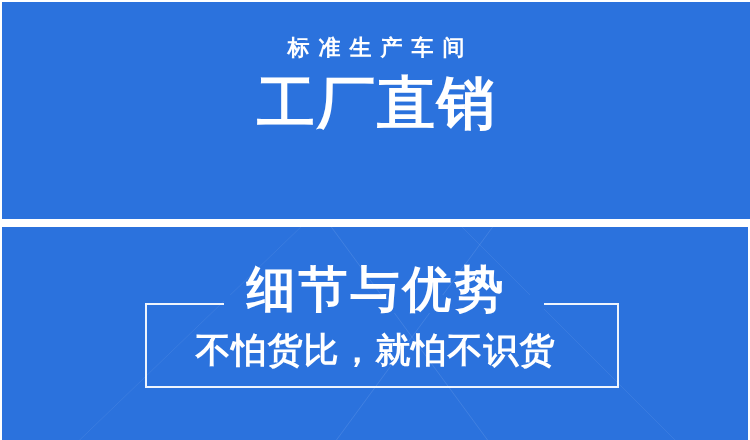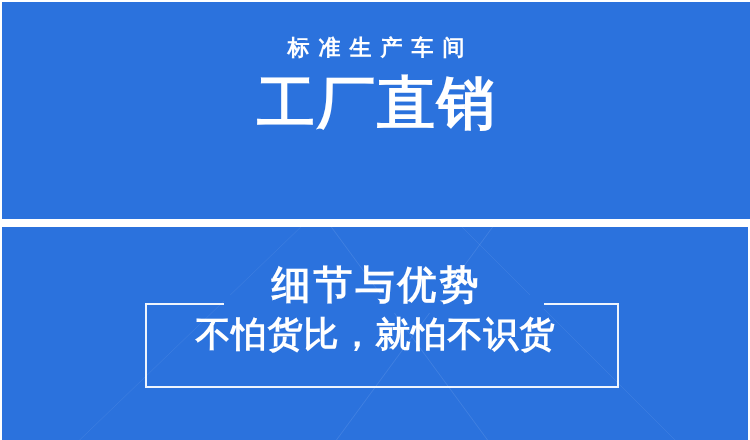--- a/index.html
+++ b/index.html
@@ -108,32 +108,32 @@
     height: 18px;
     background: #2b72dd;
   }
   .bottom-title {
     position: absolute;
     left: 0;
     right: 0;
     top: 38px;
     text-align: center;
     color: #ffffff;
-    font-size: 39px;
+    font-size: 49px;
     font-weight: 700;
     letter-spacing: 3px;
     text-indent: 3px;
     line-height: 1;
     white-space: nowrap;
   }
   .bottom-sub {
     position: absolute;
     left: 0;
     right: 0;
-    top: 89px;
+    top: 105px;
     text-align: center;
     color: #ffffff;
     font-size: 35px;
     font-weight: 700;
     letter-spacing: 1px;
     text-indent: 1px;
     line-height: 1;
     white-space: nowrap;
   }
 </style>

